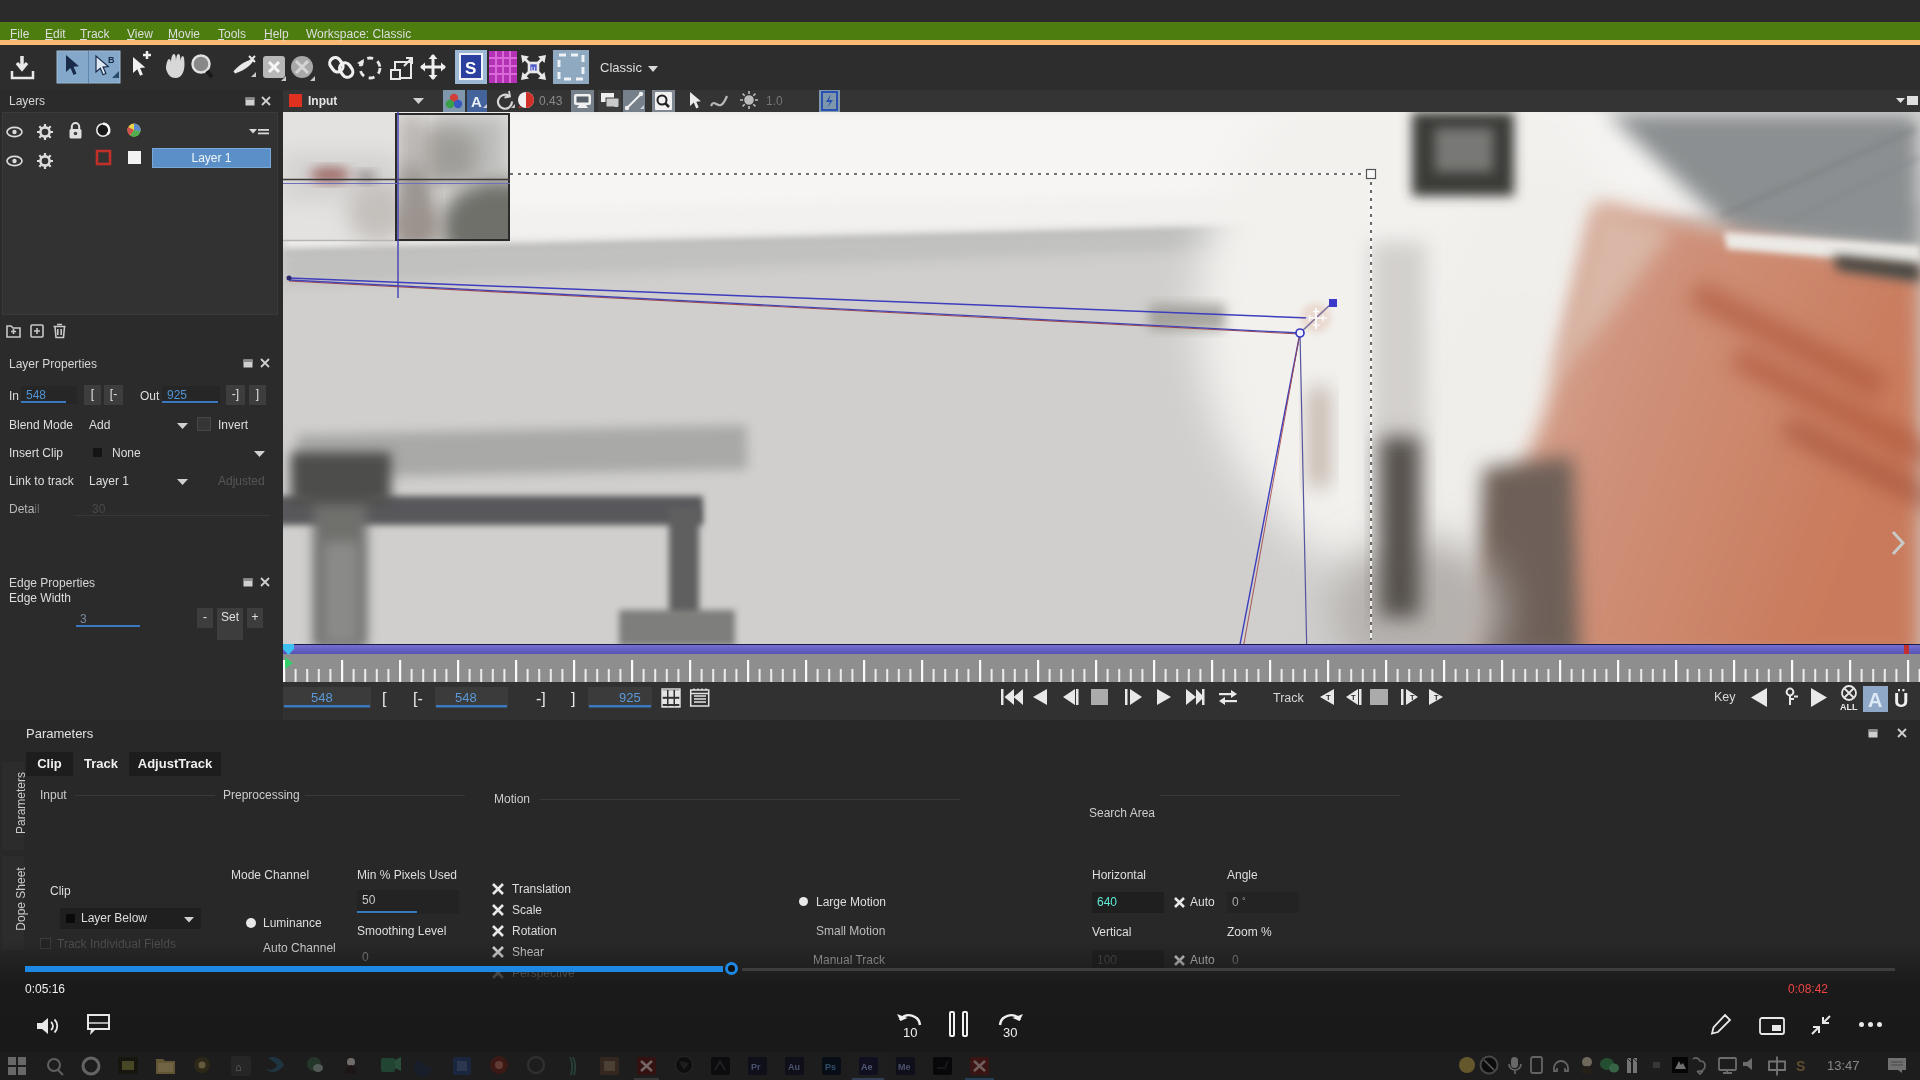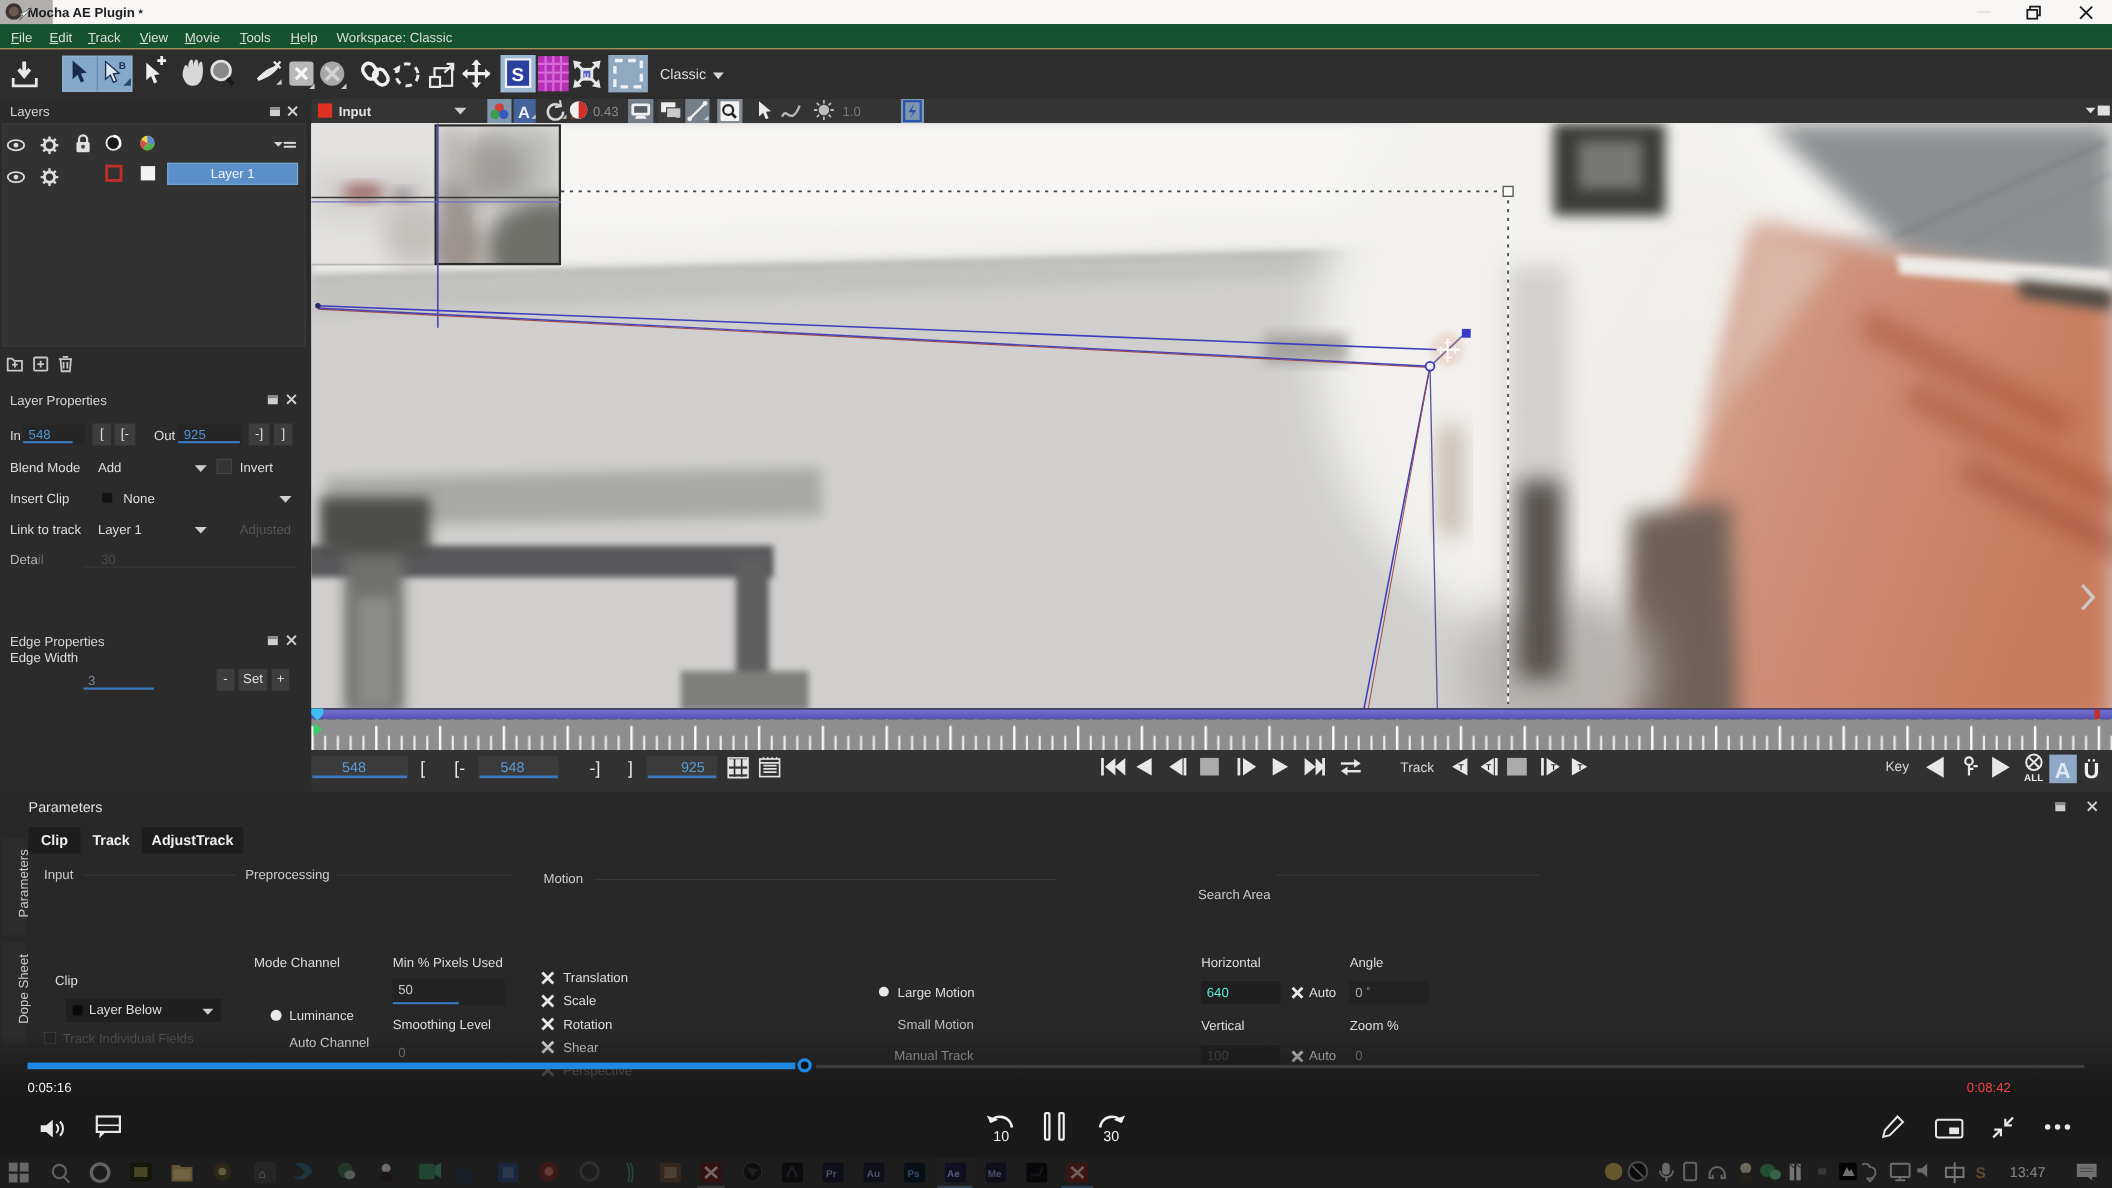--- a/index.html
+++ b/index.html
@@ -8,39 +8,22 @@
 #root { position:absolute; left:0; top:0; width:1920px; height:1080px; background:#2b2b2b; }
 .abs { position:absolute; }
 .txt { position:absolute; color:#dedede; font-size:12px; white-space:nowrap; }
 .blue { color:#4f93d4; }
 svg { position:absolute; overflow:visible; }
 </style>
 </head>
 <body>
 <div id="root">
 
-<div class="abs" style="left:0;top:0;width:1920px;height:22px;background:#f7f6f5;">
-  <div class="abs" style="left:0;top:0;width:48px;height:22px;background:#b2b0af;"></div>
-  <div class="abs" style="left:5px;top:3px;width:15px;height:15px;border-radius:50%;background:#3a3330;"></div>
-  <div class="abs" style="left:8px;top:6px;width:9px;height:9px;border-radius:50%;background:#6b5a50;"></div>
-  <div class="abs" style="left:25px;top:4px;color:#1c1c1c;font-size:12px;font-weight:bold;">Mocha AE Plugin <span style="font-size:10px;">*</span></div>
-  <svg class="abs" style="left:14px;top:4px;" width="16" height="16" viewBox="0 0 16 16">
-        <path d="M14 2 L4 10 L7 10 L5 15 Z" fill="#fdfdfd" stroke="#555" stroke-width="0.7" transform="rotate(10 8 8)"></path>
-      </svg>
-  <div class="abs" style="left:1797px;top:10px;width:13px;height:2px;background:#e3e2e1;"></div>
-  <svg class="abs" style="left:1842px;top:5px;" width="14" height="13" viewBox="0 0 14 13">
-        <rect x="3.5" y="1" width="9" height="8" fill="none" stroke="#1c1c1c" stroke-width="1.6"></rect>
-        <rect x="1" y="4" width="9" height="8" fill="#f7f6f5" stroke="#1c1c1c" stroke-width="1.6"></rect>
-      </svg>
-  <svg class="abs" style="left:1890px;top:5px;" width="13" height="13" viewBox="0 0 13 13">
-        <path d="M1 1 L12 12 M12 1 L1 12" stroke="#1c1c1c" stroke-width="1.7"></path>
-      </svg>
-</div>
-
-<div class="abs" style="left:0;top:22px;width:1920px;height:23px;background:#14532d;border-bottom:1px solid #fdba74;">
+
+<div class="abs" style="left:0;top:22px;width:1920px;height:23px;background:#4d7c0f;border-bottom:5px solid #fdba74;">
   <div class="txt" style="left:10px;top:5px;"><u>F</u>ile</div>
   <div class="txt" style="left:45px;top:5px;"><u>E</u>dit</div>
   <div class="txt" style="left:80px;top:5px;"><u>T</u>rack</div>
   <div class="txt" style="left:127px;top:5px;"><u>V</u>iew</div>
   <div class="txt" style="left:168px;top:5px;"><u>M</u>ovie</div>
   <div class="txt" style="left:218px;top:5px;"><u>T</u>ools</div>
   <div class="txt" style="left:264px;top:5px;"><u>H</u>elp</div>
   <div class="txt" style="left:306px;top:5px;">Workspace: Classic</div>
 </div>
 
@@ -320,21 +303,21 @@
         <rect x="0.5" y="0.5" width="9" height="2.5" fill="#8a8a8a"></rect>
       </svg>
   <svg class="abs" style="left:260px;top:465px;" width="10" height="10">
         <path d="M1 1 L9 9 M9 1 L1 9" stroke="#d0d0d0" stroke-width="1.8"></path>
       </svg>
 
   <div class="txt" style="left:9px;top:479px;">Edge Width</div>
   <div class="txt" style="left:80px;top:500px;color:#7a8aa0;">3</div>
   <div class="abs" style="left:76px;top:513px;width:64px;height:2px;background:#3a79c0;"></div>
   <div class="abs" style="left:197px;top:496px;width:16px;height:20px;background:#3d3d3d;color:#e0e0e0;font-size:12px;text-align:center;line-height:19px;">-</div>
-  <div class="abs" style="left:217px;top:496px;width:26px;height:20px;background:#3d3d3d;color:#e0e0e0;font-size:12px;text-align:center;line-height:19px;">Set</div>
+  <div class="abs" style="left:217px;top:496px;width:26px;height:32px;background:#3d3d3d;color:#e0e0e0;font-size:12px;text-align:center;line-height:19px;">Set</div>
   <div class="abs" style="left:247px;top:496px;width:16px;height:20px;background:#3d3d3d;color:#e0e0e0;font-size:12px;text-align:center;line-height:19px;">+</div>
 </div>
 
 <div id="viewport" class="abs" style="left:283px;top:112px;width:1637px;height:532px;background:#d8d7d5;overflow:hidden;">
 <svg width="1637" height="532" viewBox="0 0 1637 532" style="left:0;top:0;">
 <defs>
   <filter id="b3" x="-30%" y="-30%" width="160%" height="160%">
             <feGaussianBlur stdDeviation="3"></feGaussianBlur>
           </filter>
   <filter id="b6" x="-30%" y="-30%" width="160%" height="160%">

